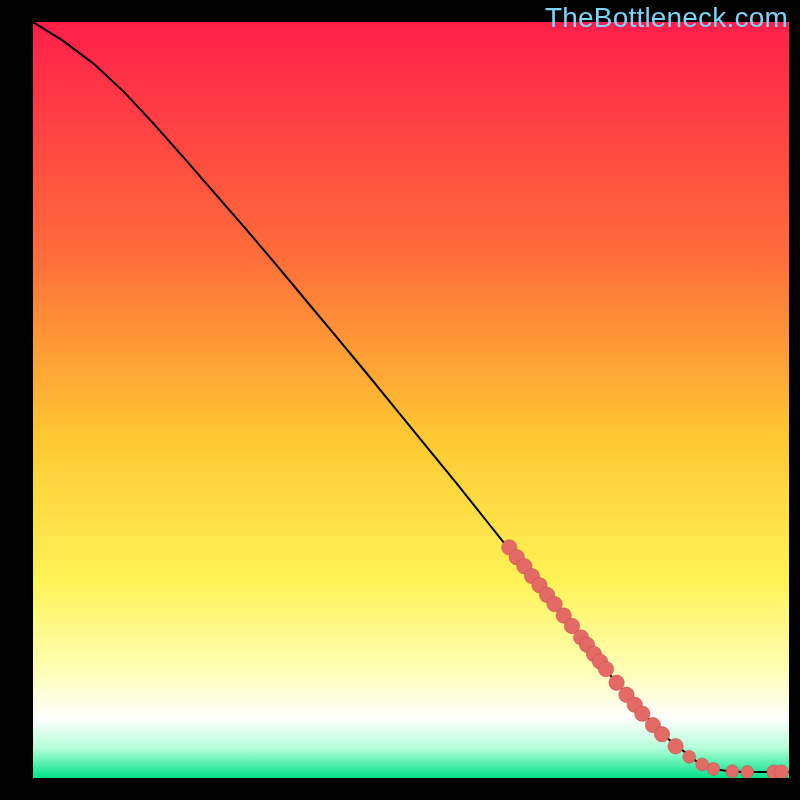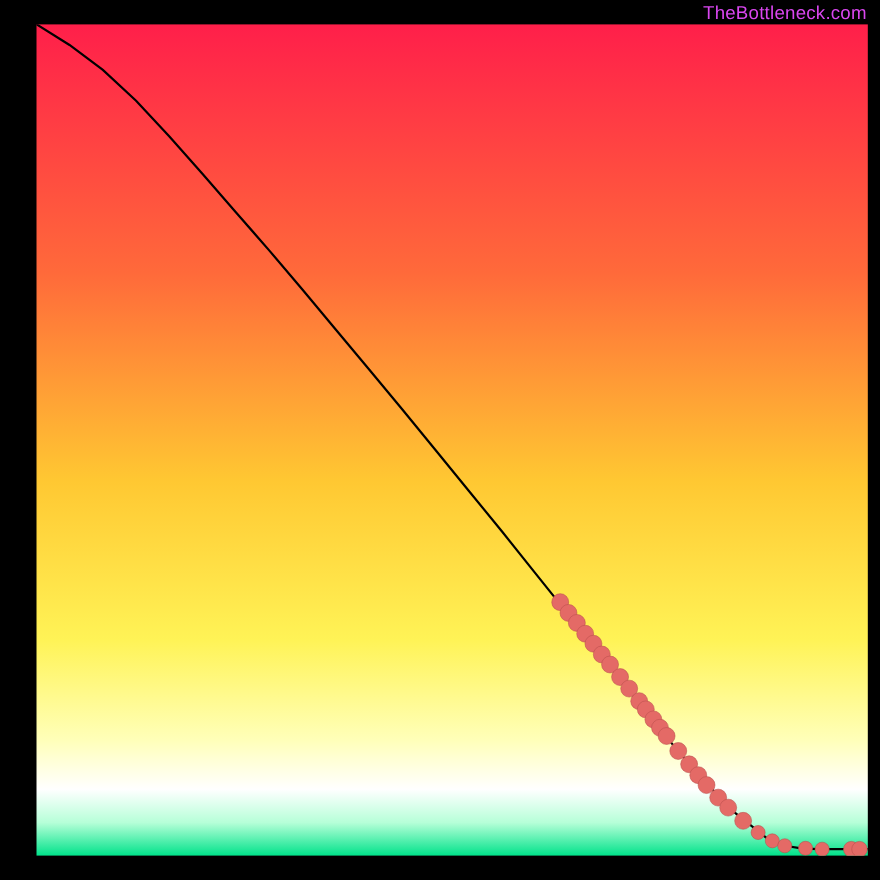--- a/index.html
+++ b/index.html
@@ -27,22 +27,22 @@
   }
   .gradient {
     position: absolute;
     inset: 0;
   }
   .attribution {
     position: absolute;
     top: 2px;
     right: 12px;
     font-family: Arial, Helvetica, sans-serif;
-    font-size: 17px;
-    color: #d946ef;
+    font-size: 28px;
+    color: #7dd3fc;
     letter-spacing: 0.2px;
   }
   svg.overlay {
     position: absolute;
     inset: 0;
   }
 </style>
 </head>
 <body>
 

